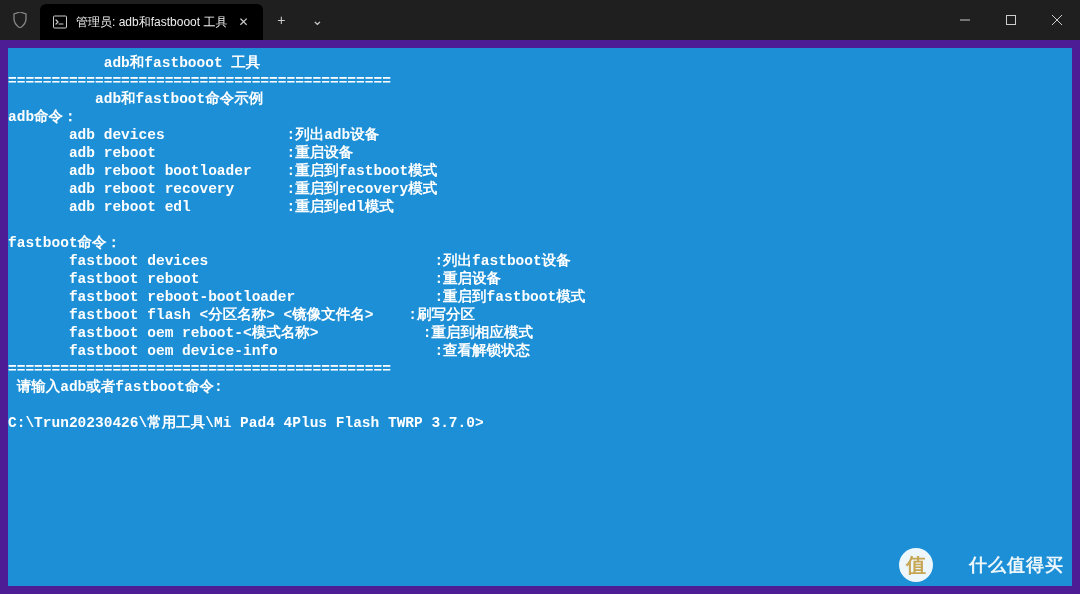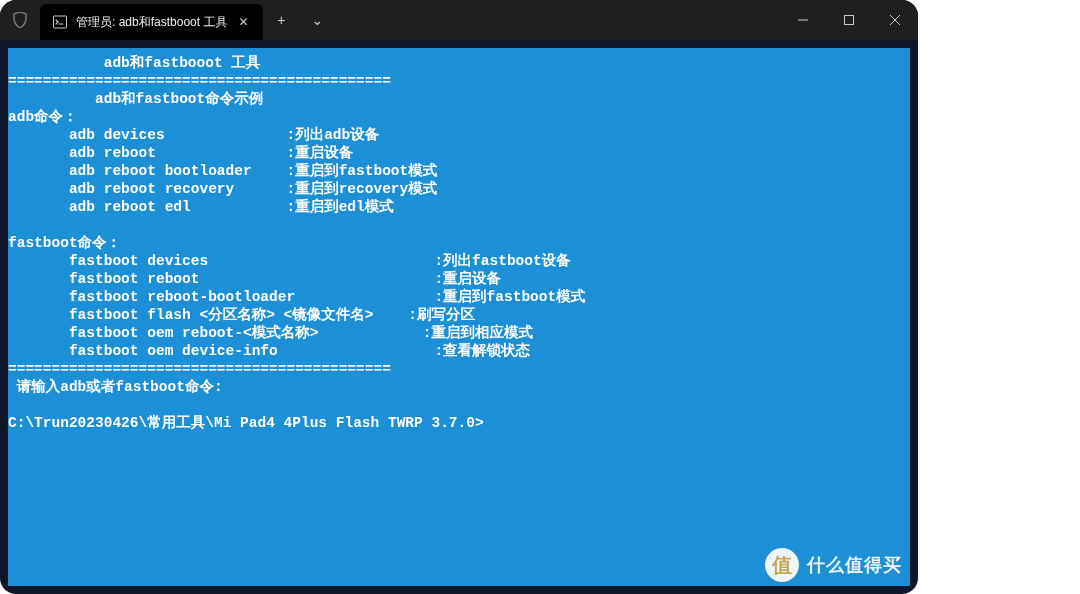--- a/index.html
+++ b/index.html
@@ -1,31 +1,31 @@
 <!DOCTYPE html>
 <html><head>
   <meta charset="utf-8">
   <style>
     * { margin: 0; padding: 0; box-sizing: border-box; }
     html, body { width: 1080px; height: 594px; overflow: hidden; font-family: "Segoe UI", "Microsoft YaHei", sans-serif; }
-    .window { width: 918px; height: 594px; background: #0f172a; display: flex; flex-direction: column; border-radius: 16px; overflow: hidden; position: relative; }
+    .window { width: 1080px; height: 594px; background: #4c1d95; display: flex; flex-direction: column; border-radius: 0; overflow: hidden; position: relative; }
     .titlebar { height: 40px; background: #1f1f1f; display: flex; align-items: stretch; color: #ccc; }
     .shield { width: 40px; display: flex; align-items: center; justify-content: center; color: #888; }
     .tab { display: flex; align-items: center; background: #000; padding: 0 12px; margin: 4px 0 0 0; border-radius: 6px 6px 0 0; gap: 8px; height: 36px; min-width: 200px; }
     .tab-icon { width: 16px; height: 16px; display: flex; align-items: center; justify-content: center; }
     .tab-title { font-size: 12px; color: #eee; flex: 1; white-space: nowrap; }
     .tab-close { width: 16px; height: 16px; display: flex; align-items: center; justify-content: center; color: #ccc; font-size: 12px; cursor: pointer; }
     .newtab, .dropdown { width: 36px; display: flex; align-items: center; justify-content: center; color: #ccc; cursor: pointer; font-size: 14px; }
     .spacer { flex: 1; }
     .winbtn { width: 46px; display: flex; align-items: center; justify-content: center; color: #ccc; cursor: pointer; }
     .terminal { flex: 1; padding: 8px; display: flex; }
     .term-inner { flex: 1; background: #1c8fd6; color: #fff; font-family: Consolas, "Courier New", monospace; font-size: 14.5px; line-height: 18px; padding: 6px 4px 0 0; white-space: pre; overflow: hidden; font-weight: bold; }
     .watermark { position: absolute; right: 16px; bottom: 12px; display: flex; align-items: center; gap: 8px; color: #fff; opacity: 0.92; }
     .wm-circle { width: 34px; height: 34px; border-radius: 50%; background: #fff; color: #d6a84a; display: flex; align-items: center; justify-content: center; font-weight: 700; font-size: 20px; font-family: "Microsoft YaHei", sans-serif; }
-    .wm-text { font-family: "Microsoft YaHei", sans-serif; font-size: 18px; font-weight: 600; letter-spacing: 1px; }
+    .wm-text { font-family: "Microsoft YaHei", sans-serif; font-size: 18px; font-weight: 600; letter-spacing: 1px; margin-left: 28px; }
   </style>
 </head>
 <body>
 
 <div class="window">
   <div class="titlebar">
     <div class="shield">
       <svg width="14" height="16" viewBox="0 0 14 16">
           <path d="M7 0 L13 2 V7 C13 11 10 14 7 16 C4 14 1 11 1 7 V2 Z" fill="none" stroke="#888" stroke-width="1.3"></path>
         </svg>

